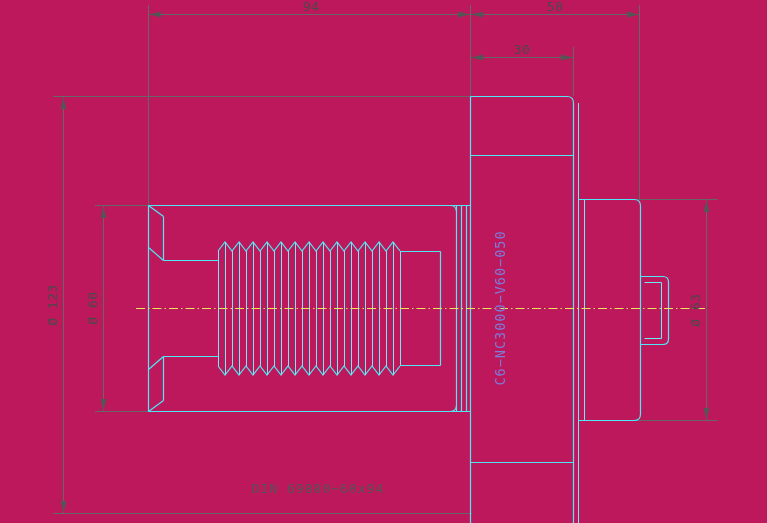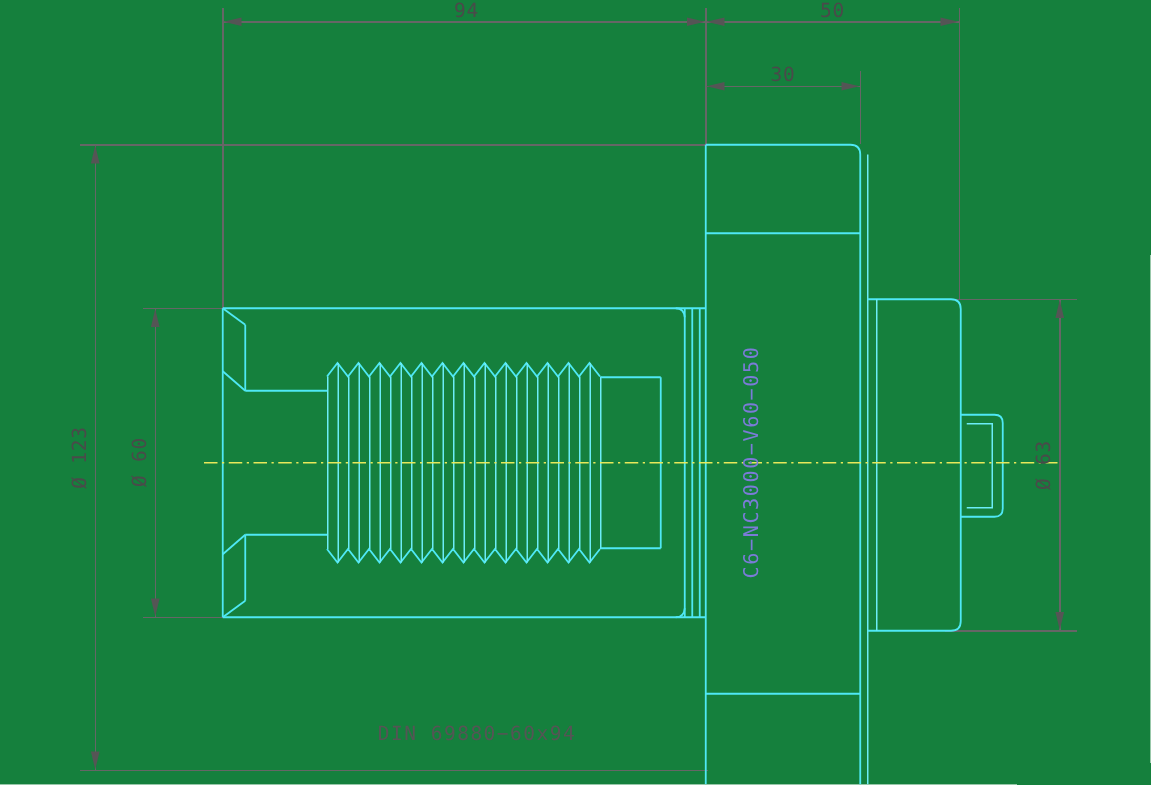--- a/index.html
+++ b/index.html
@@ -7,21 +7,21 @@
     padding: 0;
     background: #ffffff;
   }
   body {
     font-family: "DejaVu Sans Mono", "Liberation Mono", monospace;
   }
   #drawing-root {
     position: relative;
     width: 767px;
     height: 523px;
-    background: #15803d;
+    background: #be185d;
     overflow: hidden;
   }
   svg#cad {
     display: block;
     width: 767px;
     height: 523px;
   }
   .dim-line, .ext-line {
     stroke: #666666;
     stroke-width: 1;

